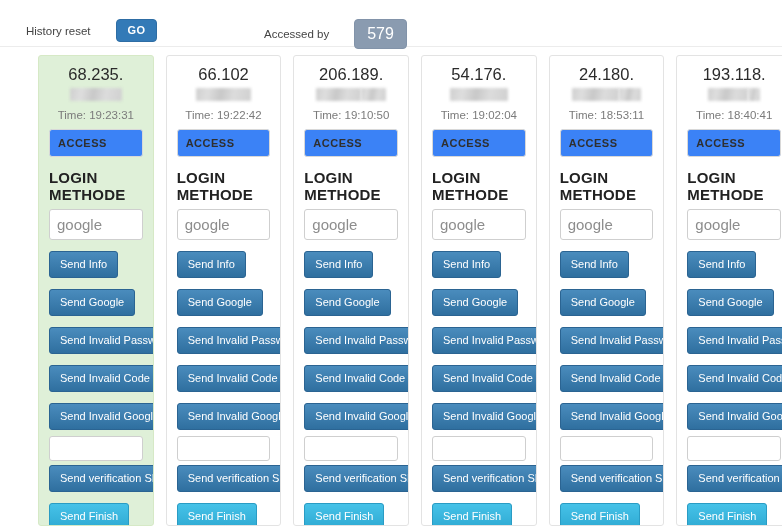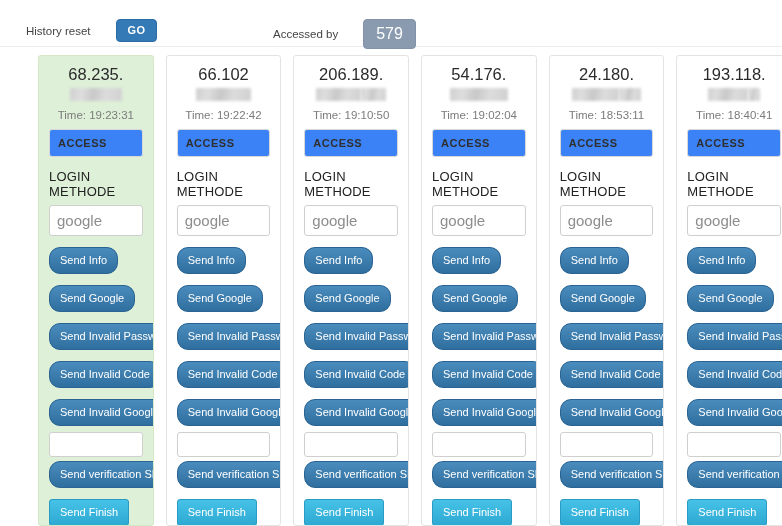--- a/index.html
+++ b/index.html
@@ -12,21 +12,21 @@
   }
   #app { position: relative; width: 782px; height: 526px; overflow: hidden; }
 
   
   .toolbar {
     position: absolute; left: 0; top: 0; width: 782px; height: 47px;
     border-bottom: 1px solid #ececec;
   }
   .tb-group { position: absolute; display: flex; align-items: center; gap: 25px; top: 19px; }
   .tb-group.left  { left: 26px; }
-  .tb-group.right { left: 273px; }
+  .tb-group.right { left: 264px; }
   .tb-label { font-size: 11.5px; color: #444; white-space: nowrap; }
   .btn-go {
     background: #337ab7; border: 1px solid #2e6da4; color: #fff;
     font-size: 11px; padding: 5px 11px; border-radius: 4px; line-height: 1;
     cursor: pointer; letter-spacing: .3px; font-weight: bold;
   }
   .btn-count {
     background: #8a9bb0; border: 1px solid #8293a9; color: #fff;
     font-size: 16px; padding: 6px 12px; border-radius: 4px; line-height: 1;
     cursor: pointer;
@@ -59,37 +59,37 @@
   }
   .time { font-size: 11.5px; color: #7b7b7b; text-align: center; margin-top: 5px; }
 
   .btn-access {
     display: block; width: 100%; margin-top: 8px;
     background: #3b82f6; border: 1px solid #d8d8d8; color: #2f2f2f;
     font-size: 11px; font-weight: bold; letter-spacing: .5px;
     padding: 7px 8px; border-radius: 3px; text-align: left; cursor: pointer;
   }
   .section-title {
-    font-size: 13px; font-weight: normal; color: #222;
+    font-size: 15px; font-weight: bold; color: #222;
     margin-top: 12px; letter-spacing: .2px;
   }
   .txt {
     display: block; width: 100%; margin-top: 6px;
     border: 1px solid #cfcfcf; border-radius: 3px; background: #fff;
     font-size: 15px; color: #8d8d8d; padding: 6px 7px;
     font-family: "Liberation Sans", sans-serif;
   }
   .txt.empty { height: 25px; padding: 4px 7px; }
 
   .btn-p {
     display: inline-block; margin-top: 11px;
     background: #3c7fb1;
     background-image: linear-gradient(#4a8cbd, #2f6f9f);
     border: 1px solid #2b6492; color: #fff;
-    font-size: 11px; padding: 7px 10px; border-radius: 11px;
+    font-size: 11px; padding: 7px 10px; border-radius: 3px;
     line-height: 1; cursor: pointer; white-space: nowrap;
   }
   .btn-i {
     display: inline-block; margin-top: 11px;
     background: #3ab6dd;
     background-image: linear-gradient(#46c2e8, #2ea9d2);
     border: 1px solid #2a9cc4; color: #fff;
     font-size: 11px; padding: 7px 10px; border-radius: 3px;
     line-height: 1; cursor: pointer; white-space: nowrap;
   }

